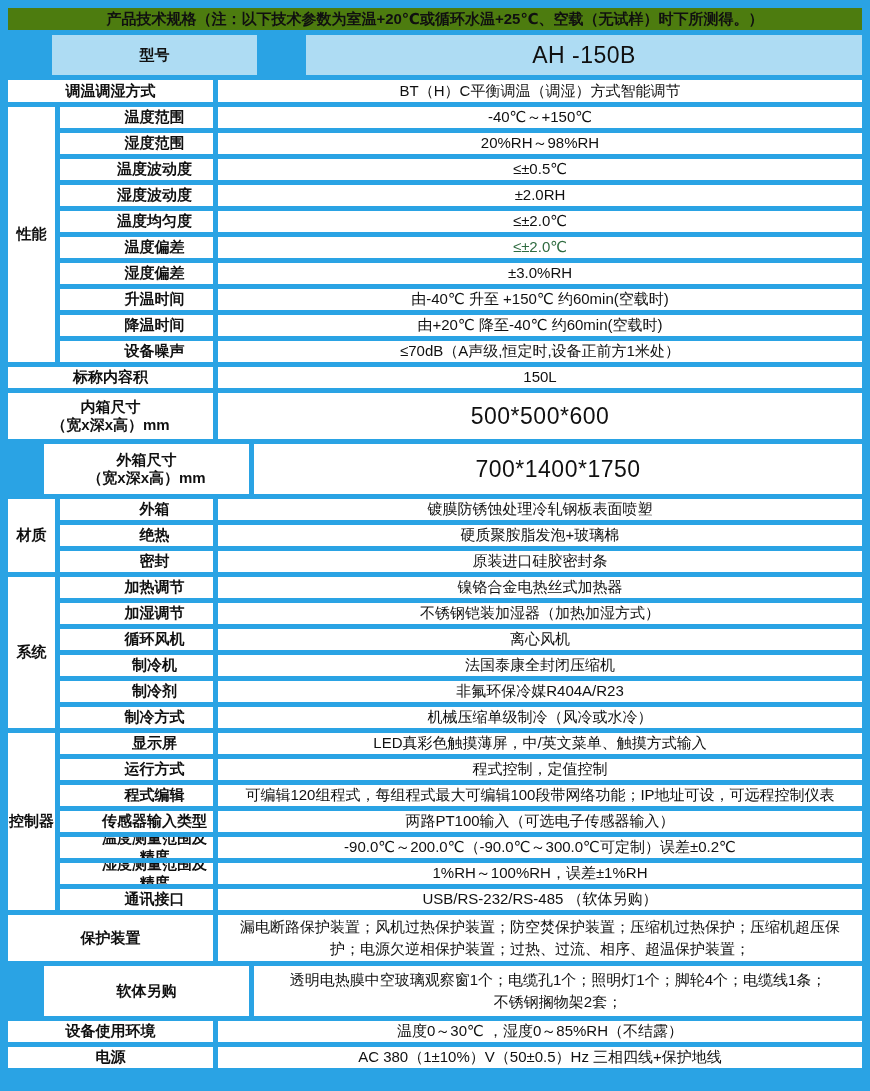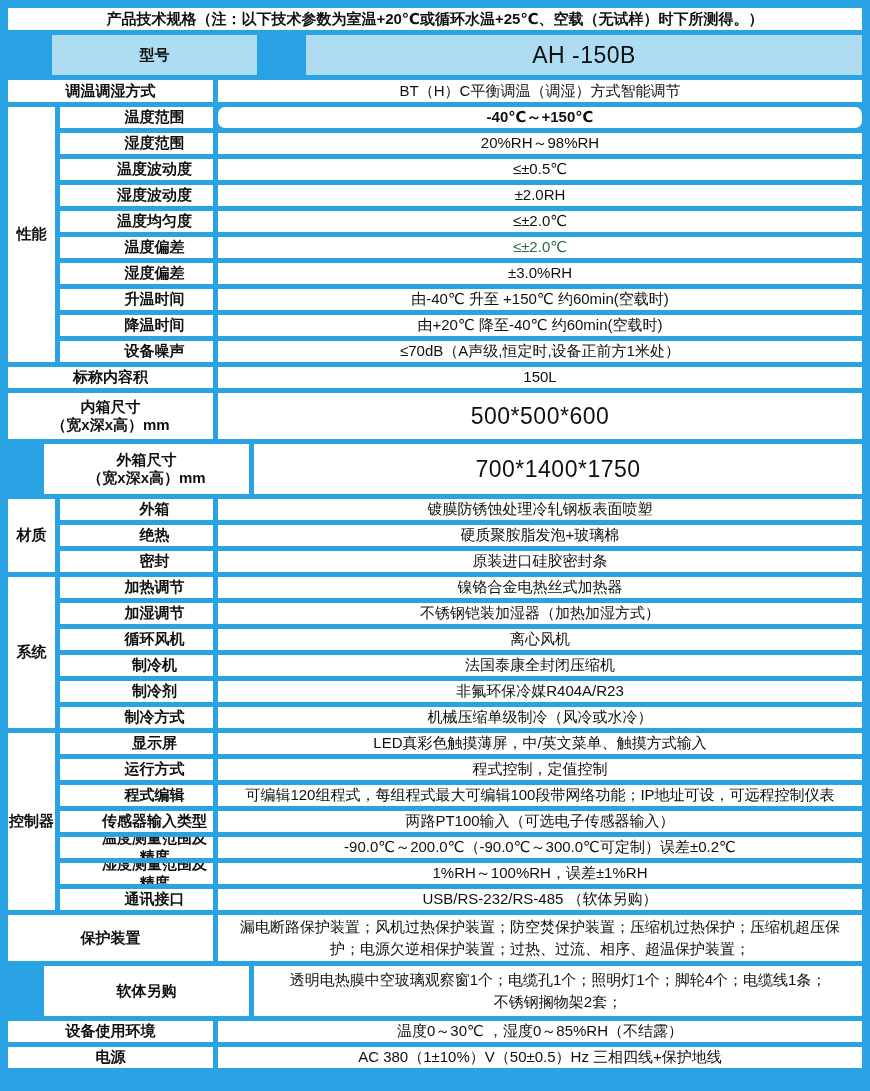--- a/index.html
+++ b/index.html
@@ -34,25 +34,25 @@
   .group-body  { flex:1 1 auto; display:flex; flex-direction:column; gap:5px; }
   .sub-row     { display:flex; gap:5px; height:21px; flex:0 0 auto; }
   .sub-label   { flex:0 0 153px; font-weight:600;padding-left:36px; }
 
   .h21 { height:21px; }
   .h22 { height:22px; }
   .h40 { height:40px; }
   .h42 { height:50px;padding-left:36px; }
   .h46 { height:46px; }
 
-  .title-cell { background:#ffffff; font-weight:bold; font-size:15px; }
+  .title-cell { background:#4d7c0f; font-weight:bold; font-size:15px; }
   .model-bg   { background:#aedcf3;margin-left:44px; }
 
   .big-num    { font-size:23px; letter-spacing:0.5px; }
-  .v-bold     { font-weight:bold;border-radius:7px; }
+  .v-bold     { font-weight:normal; }
   .v-green    { color:#2f6b40; }
 
   .two-line   { flex-direction:column; line-height:1.2; justify-content:center; }
   .wrap-val   { padding:0 14px; line-height:1.45; white-space:pre-line; }
 </style>
 </head>
 <body>
 
 <div class="spec-table">
 

